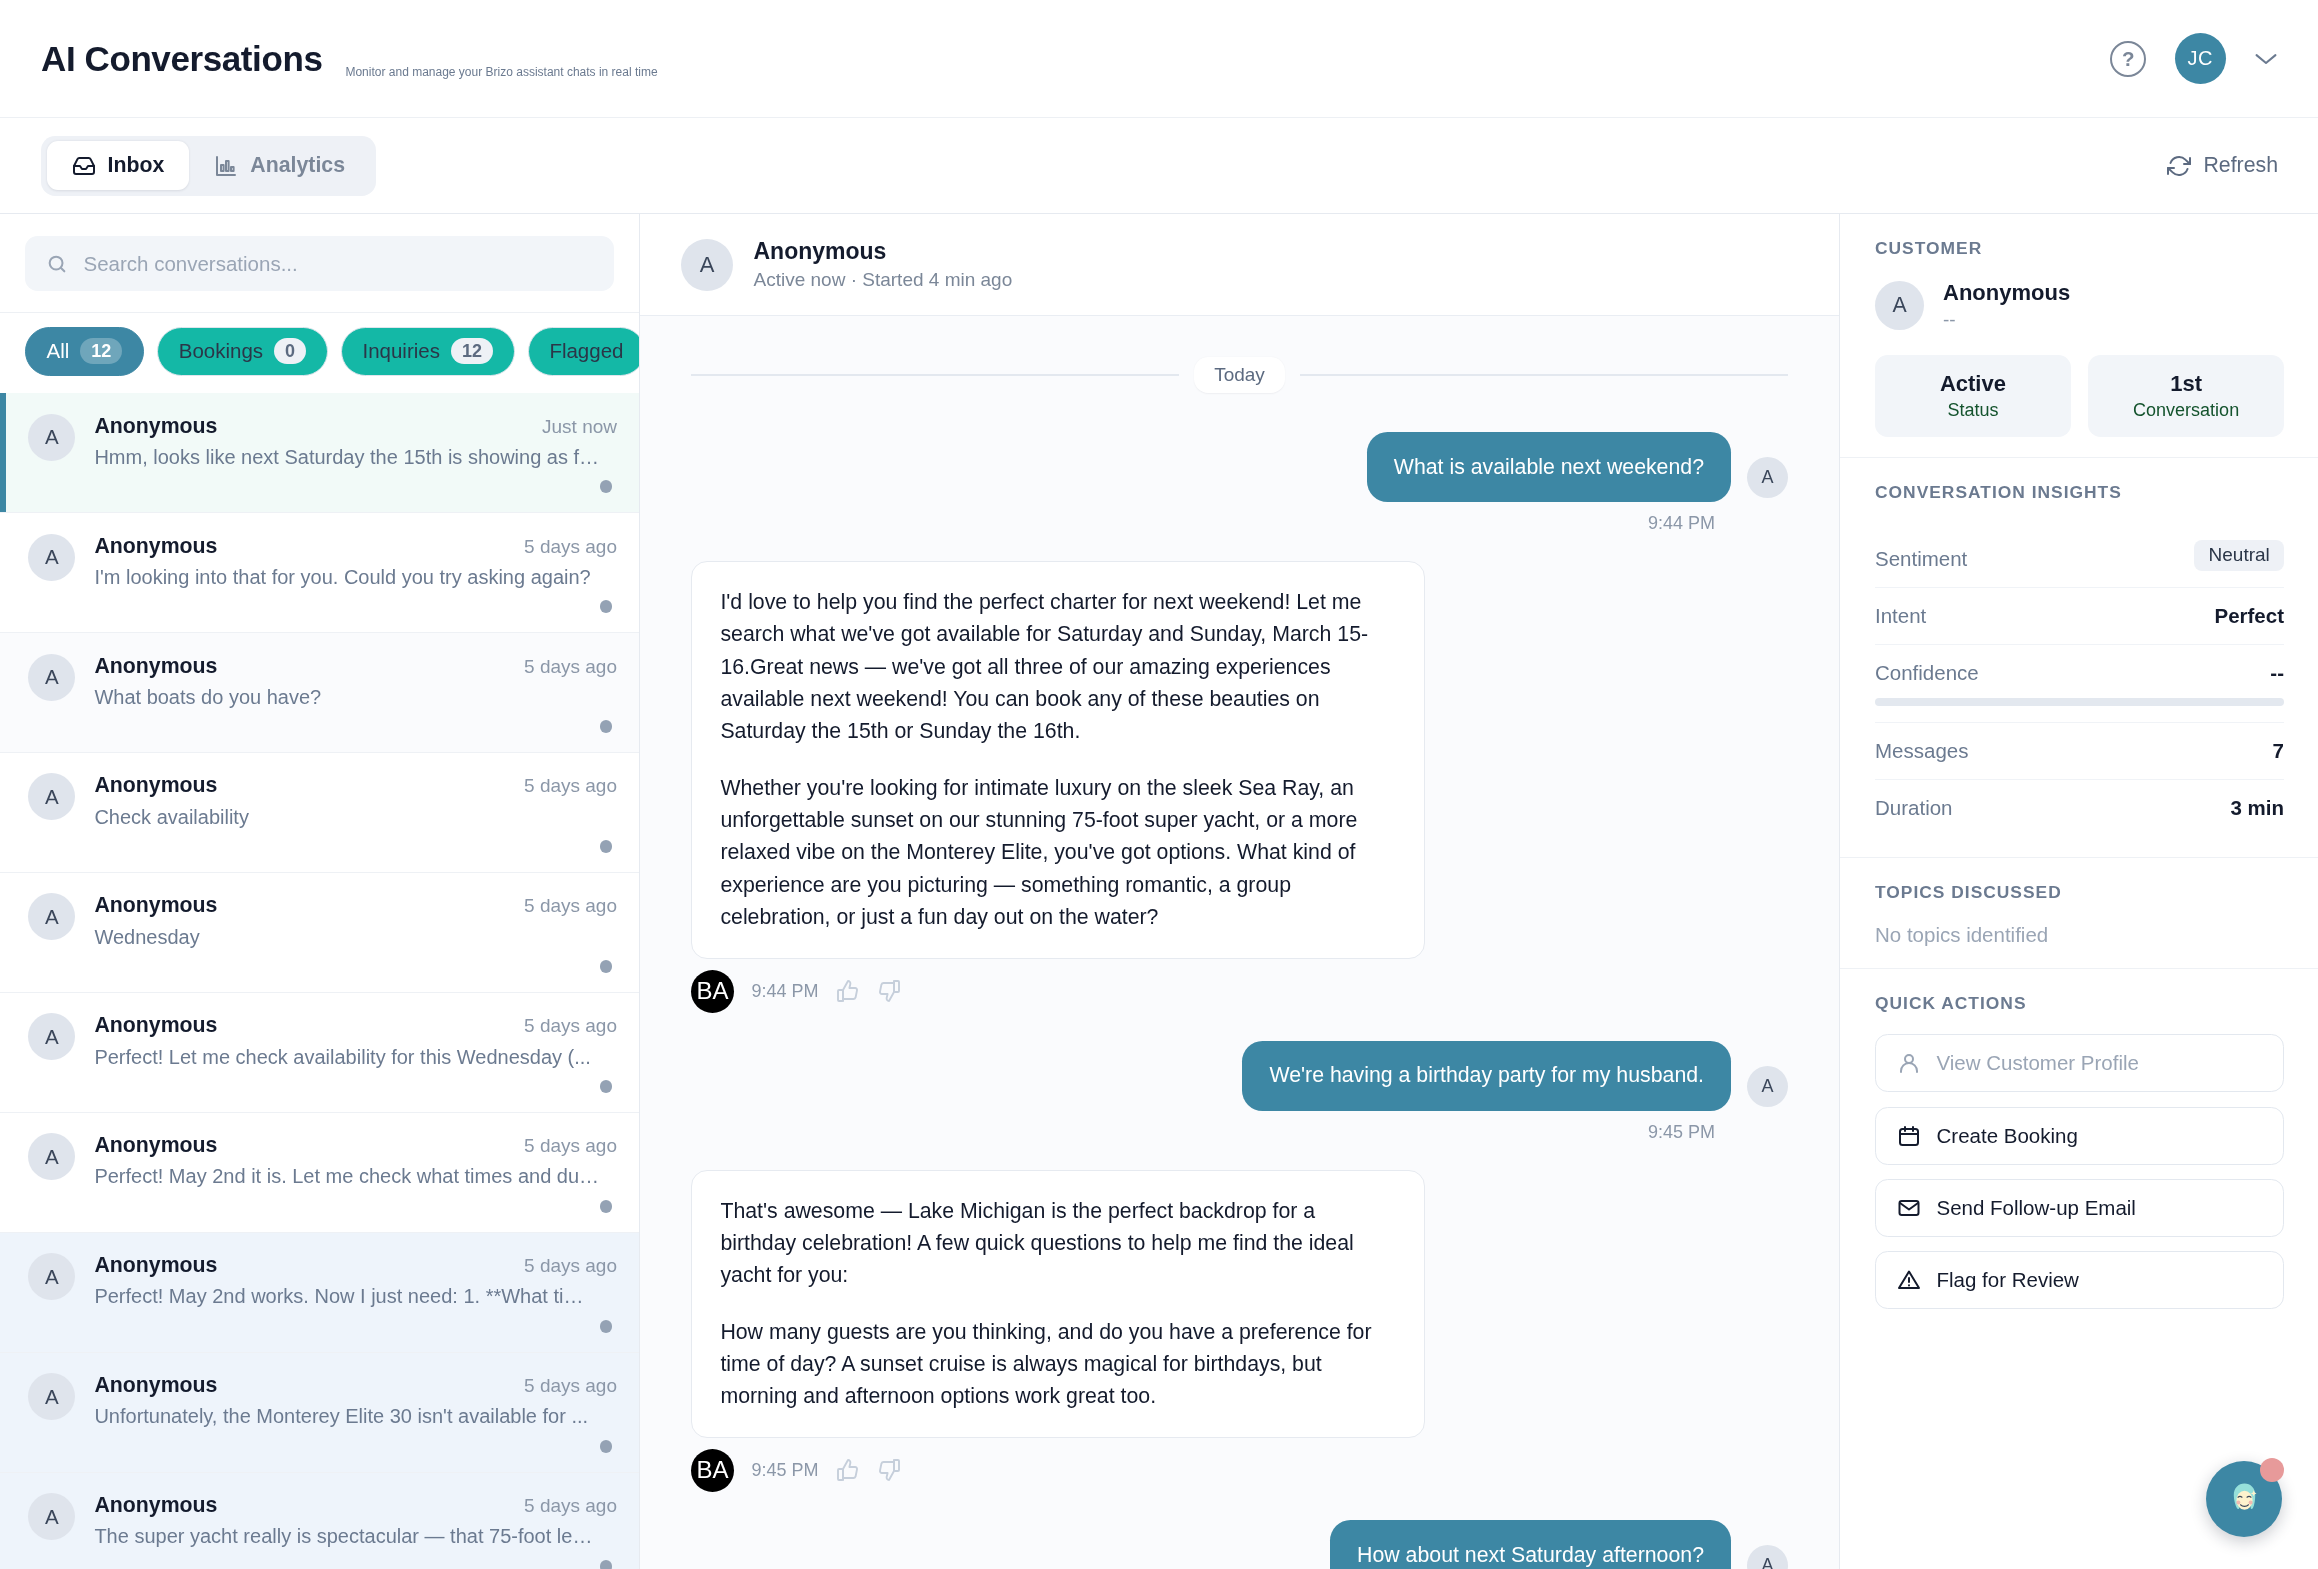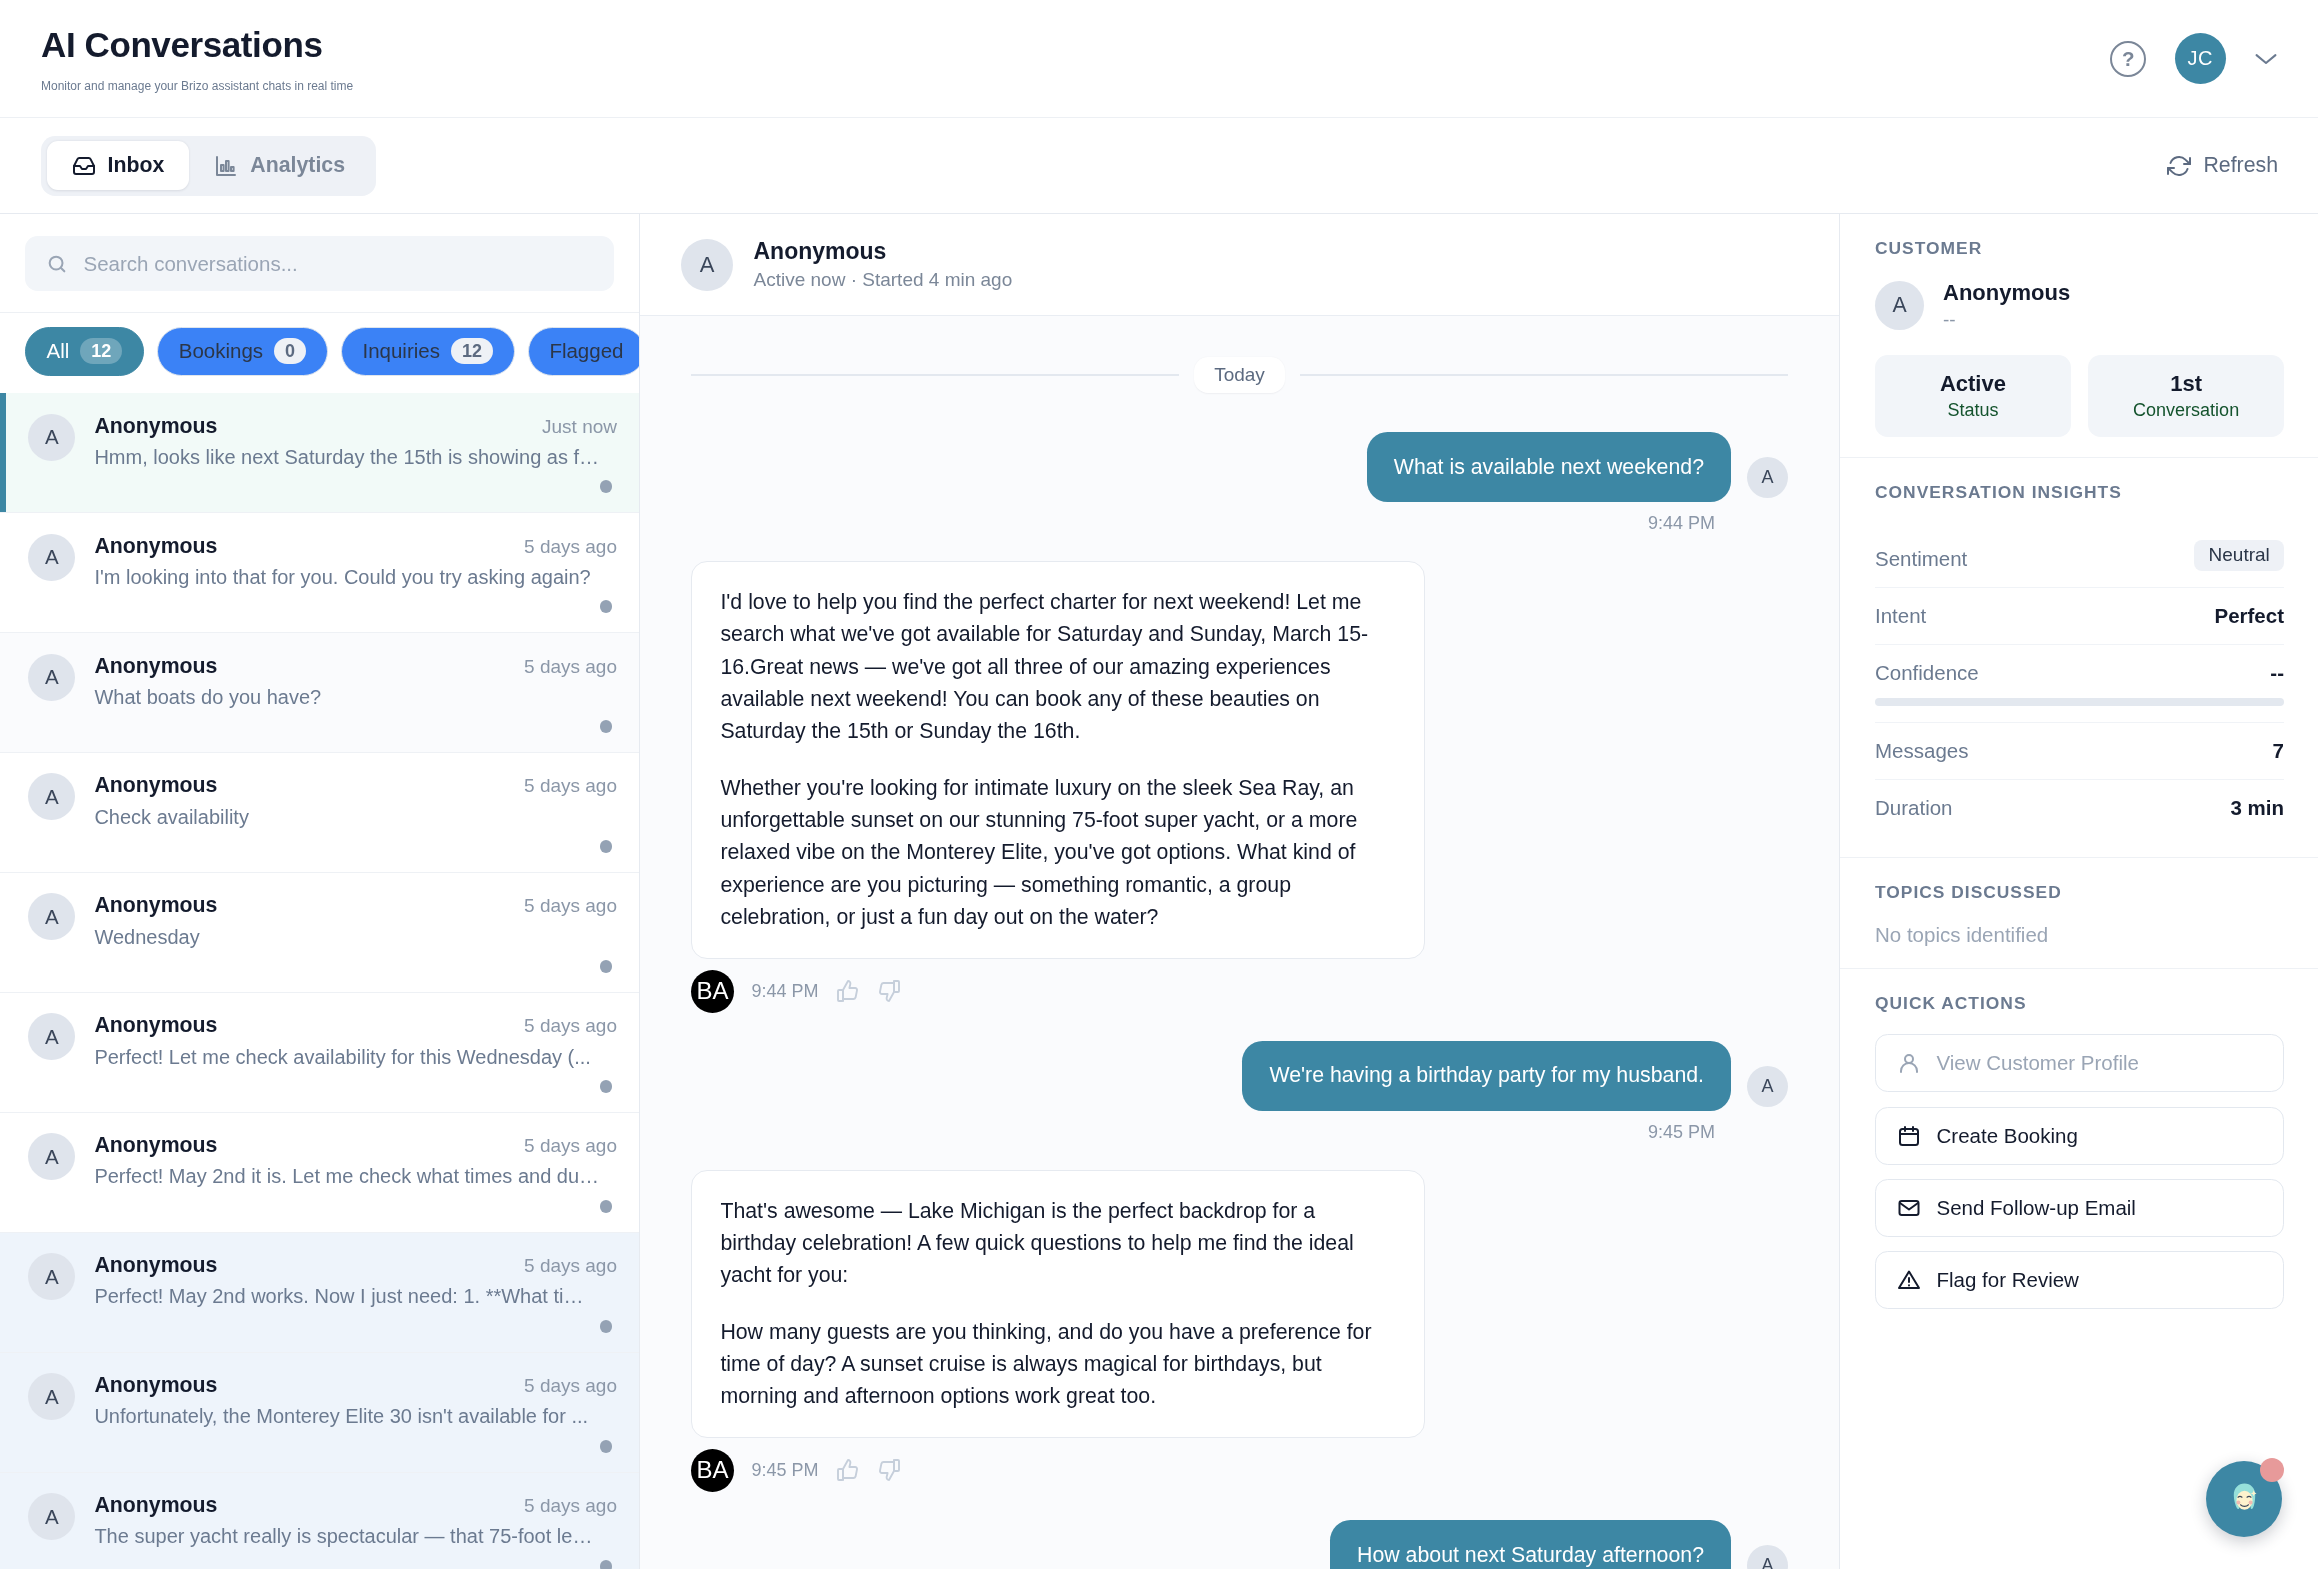--- a/index.html
+++ b/index.html
@@ -14,21 +14,21 @@
   
   .app-header {
     height: 118px;
     background: #ffffff;
     border-bottom: 1.6px solid #edf0f4;
     display: flex;
     align-items: center;
     justify-content: space-between;
     padding: 0 41px;
   }
-  .header-left { display: flex; flex-direction: column; gap: 14px; }
+  .header-left { display: flex; flex-direction: row; gap: 23px; align-items: flex-end; }
   .app-title { font-size: 35px; font-weight: bold; color: #141b2d; letter-spacing: -0.4px; }
   .app-subtitle { font-size: 12px; color: #6b7a90; font-weight: 400; }
   .header-right { display: flex; align-items: center; gap: 28.4px; }
   .help-icon {
     width: 36px; height: 36px; border-radius: 50%;
     border: 2px solid #7b8798;
     display: flex; align-items: center; justify-content: center;
     color: #7b8798; font-size: 20.5px; font-weight: 600;
     cursor: pointer;
   }
@@ -88,21 +88,21 @@
   }
   .search-input::placeholder { color: #9aa5b5; }
   .filter-row {
     display: flex; gap: 13.4px; padding: 14.2px 0 17.4px 25px;
     border-top: 1.6px solid #edf0f4;
     overflow: hidden; white-space: nowrap;
   }
   .chip {
     display: inline-flex; align-items: center; gap: 11px;
     height: 49px; padding: 0 20.5px; border-radius: 24.5px;
-    border: 1.6px solid #dfe5ec; background: #3b82f6;
+    border: 1.6px solid #dfe5ec; background: #14b8a6;
     font-size: 20.5px; color: #2b3648; font-weight: 500; cursor: pointer;
     flex: 0 0 auto;
   }
   .chip.active { background: #3d87a4; border-color: #3d87a4; color: #fff; }
   .chip-count {
     background: #eef1f6; color: #5c6a80; border-radius: 16px;
     padding: 2.4px 11px; font-size: 18px; font-weight: 600;
   }
   .chip.active .chip-count { background: rgba(255,255,255,.26); color: #fff; }
 

